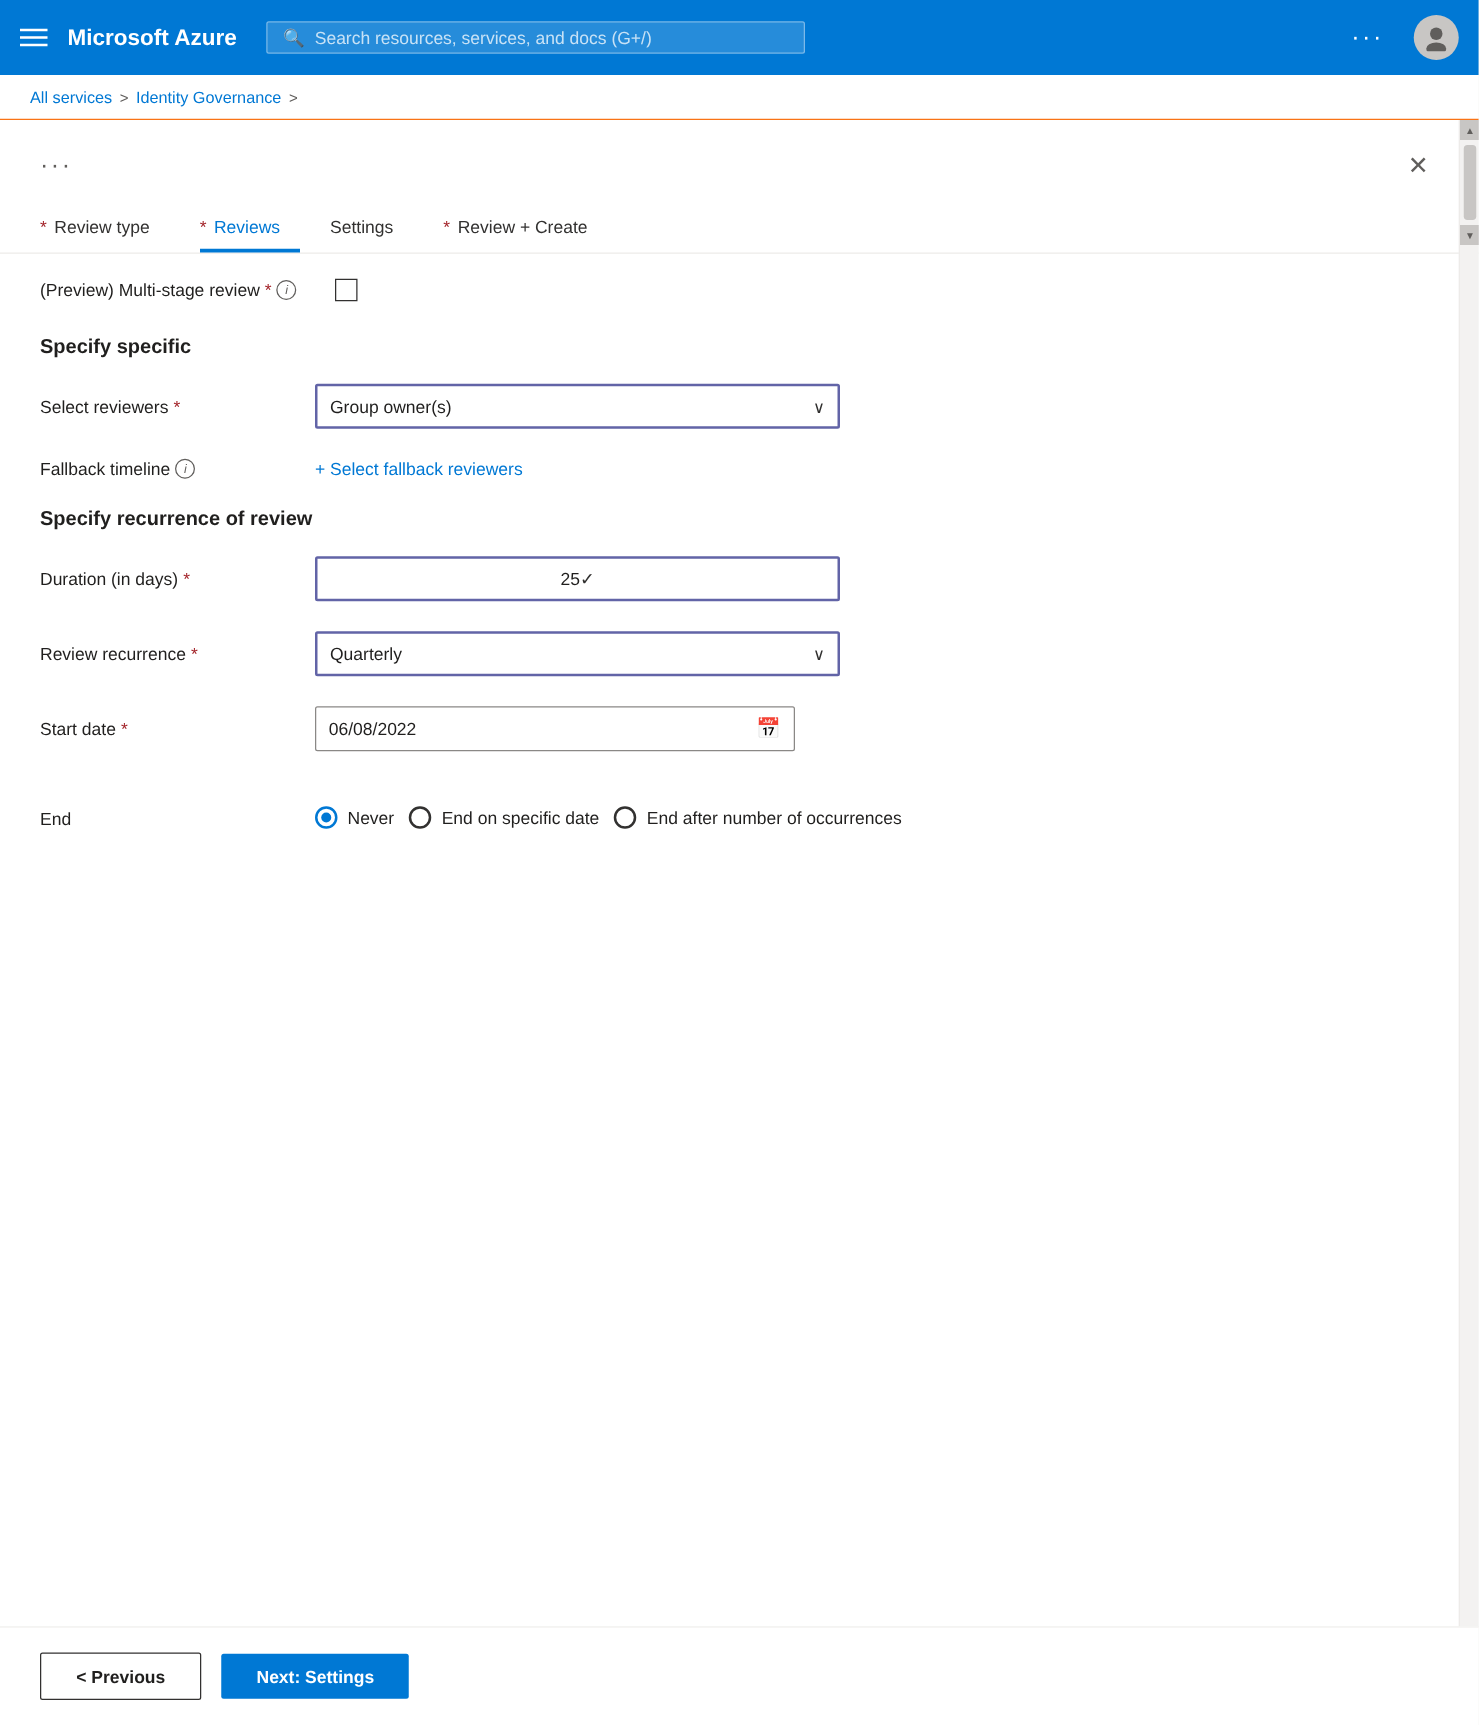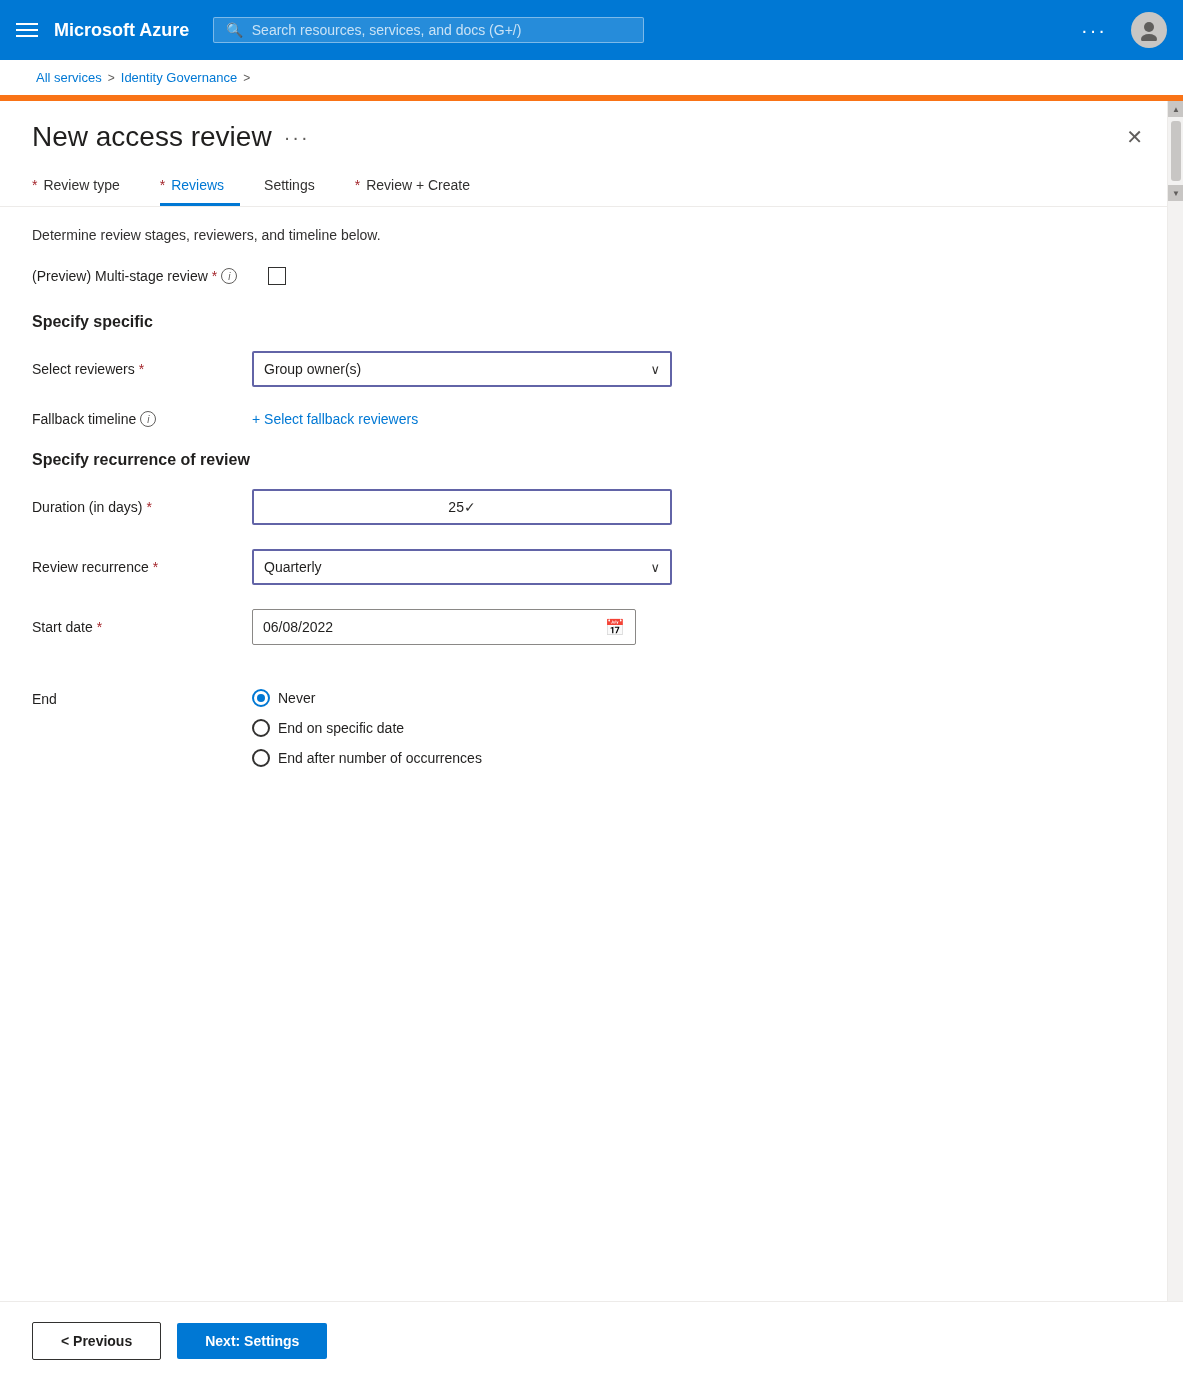--- a/index.html
+++ b/index.html
@@ -44,27 +44,27 @@
     .navbar-dots { color: white; font-size: 20px; cursor: pointer; letter-spacing: 2px; margin-right: 8px; }
     .navbar-avatar {
       width: 36px; height: 36px; border-radius: 50%;
       background: #c8c6c4; display: flex; align-items: center; justify-content: center;
       color: #605e5c; font-size: 18px; cursor: pointer;
     }
 
     
     .breadcrumb {
       background: white;
-      padding: 10px 36px;
+      padding: 10px 24px;
       display: flex;
       align-items: center;
       gap: 6px;
       font-size: 13px;
       color: #0078d4;
-      border-bottom: 6px solid #f97316;
+      border-bottom: 1px solid #f97316;
       flex-shrink: 0;
     }
     .breadcrumb a { color: #0078d4; text-decoration: none; cursor: pointer; }
     .breadcrumb-sep { color: #605e5c; font-size: 12px; }
 
     
     .main-container {
       background: white;
       flex: 1;
       display: flex;
@@ -233,21 +233,21 @@
       border-radius: 2px;
       background: white;
       display: flex; align-items: center; justify-content: space-between;
       padding: 0 10px;
       font-size: 14px; color: #201f1e;
       cursor: pointer;
     }
     .calendar-icon { color: #605e5c; font-size: 16px; }
 
     
-    .radio-group { display: flex; flex-direction: column; gap: 12px; }
+    .radio-group { display: flex; gap: 12px; }
     .radio-option { display: flex; align-items: center; gap: 8px; cursor: pointer; }
     .radio-circle {
       width: 18px; height: 18px; border-radius: 50%;
       border: 2px solid #323130; background: white;
       display: flex; align-items: center; justify-content: center;
       flex-shrink: 0; cursor: pointer;
     }
     .radio-circle.selected { border-color: #0078d4; }
     .radio-circle.selected::after {
       content: ''; width: 8px; height: 8px; border-radius: 50%;
@@ -320,21 +320,20 @@
 <div class="main-container">
 
   <div class="scrollbar-track">
     <div class="scrollbar-thumb-up">▲</div>
     <div class="scrollbar-thumb"></div>
     <div class="scrollbar-thumb-down">▼</div>
   </div>
 
   <div class="page-header">
     <div class="page-title-row">
-      <h1 class="page-title">New access review</h1>
       <span class="page-title-dots">···</span>
     </div>
     <button class="close-btn">✕</button>
   </div>
 
   <div class="tabs-bar">
     <div class="tab-item">
       <span class="tab-required">*</span>
       <span>Review type</span>
     </div>
@@ -346,21 +345,20 @@
       <span>Settings</span>
     </div>
     <div class="tab-item">
       <span class="tab-required">*</span>
       <span>Review + Create</span>
     </div>
   </div>
 
   <div class="form-content">
 
-    <p class="form-description">Determine review stages, reviewers, and timeline below.</p>
 
     <div class="field-row">
       <div class="field-label">
         <span>(Preview) Multi-stage review</span>
         <span class="field-required">*</span>
         <span class="info-icon">i</span>
       </div>
       <div class="checkbox-control"></div>
     </div>
 

